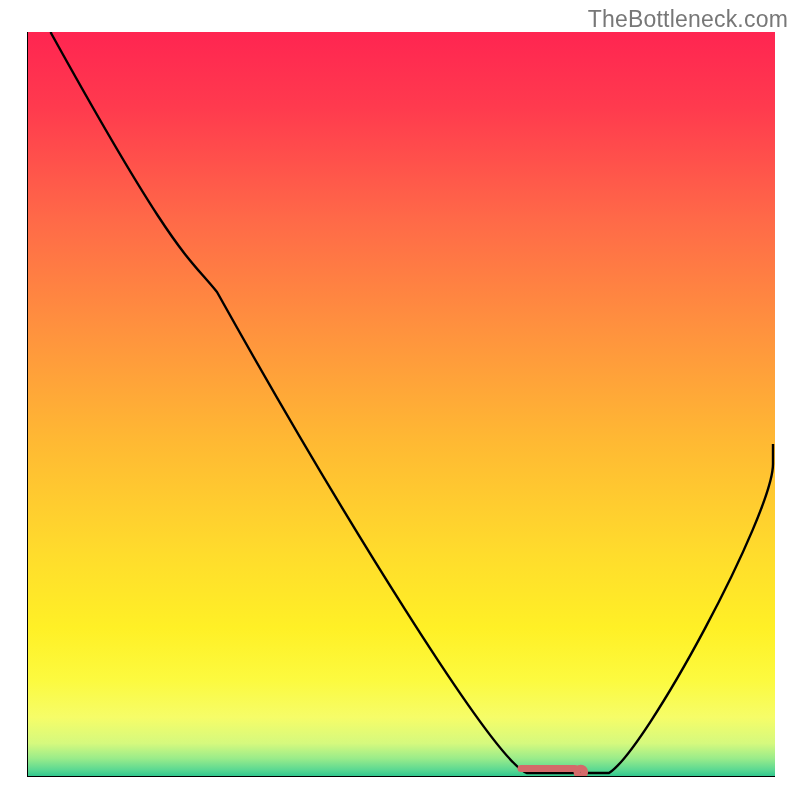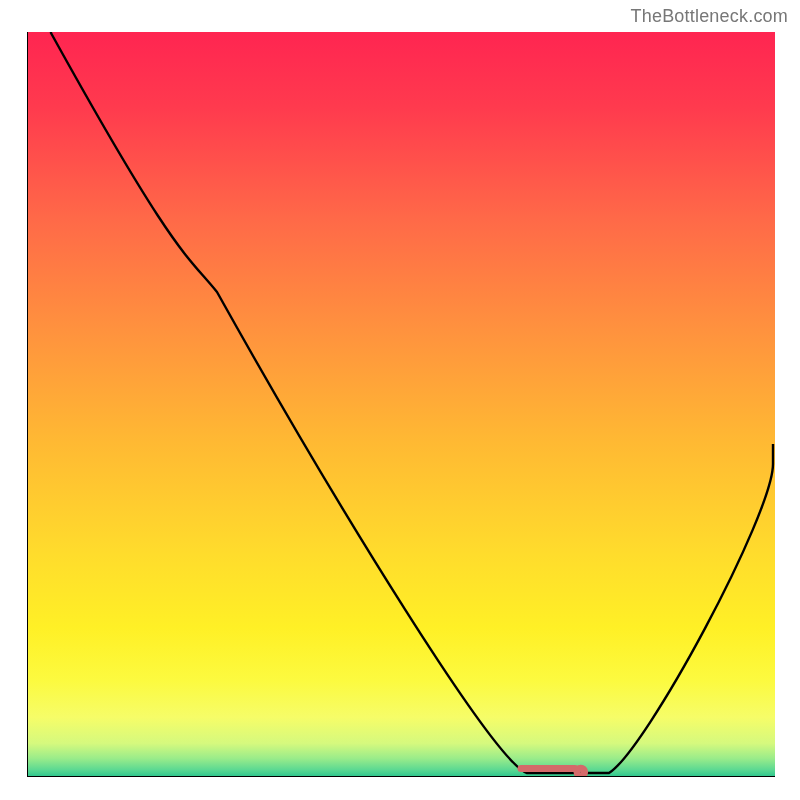--- a/index.html
+++ b/index.html
@@ -13,21 +13,21 @@
   .container {
     width: 800px;
     height: 800px;
     background: #ffffff;
     position: relative;
   }
   .watermark {
     position: absolute;
     right: 12px;
     top: 6px;
-    font-size: 18px;
+    font-size: 23px;
     color: #777777;
     font-weight: 500;
     letter-spacing: 0.2px;
   }
   .plot {
     position: absolute;
     left: 27px;
     top: 32px;
     width: 748px;
     height: 745px;

